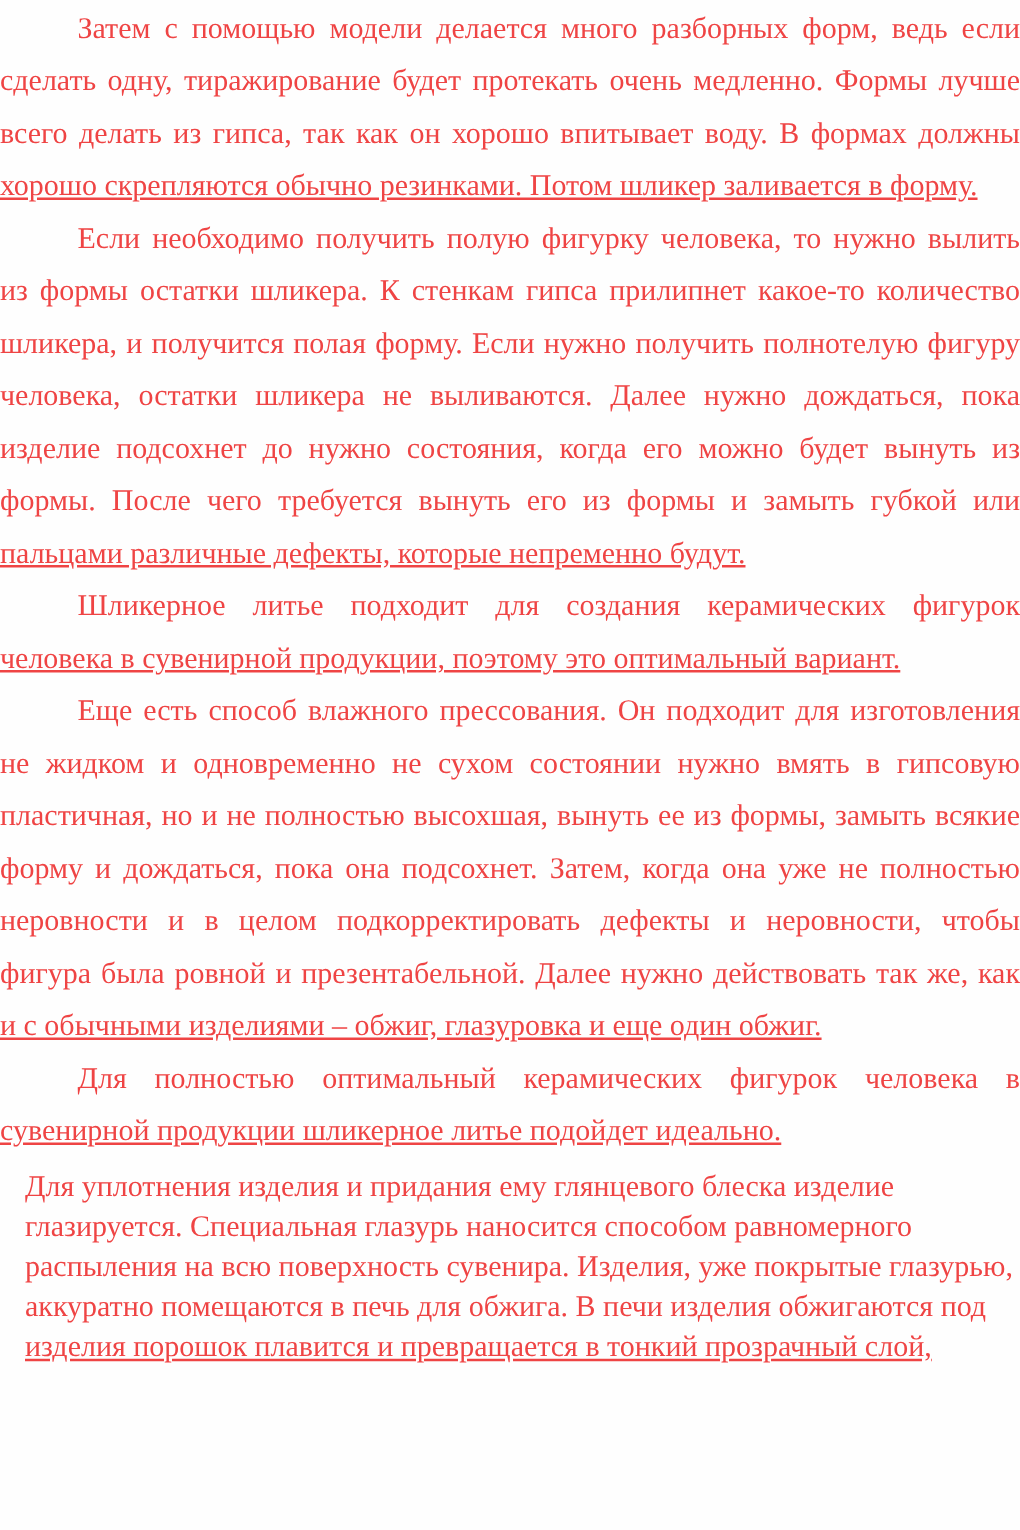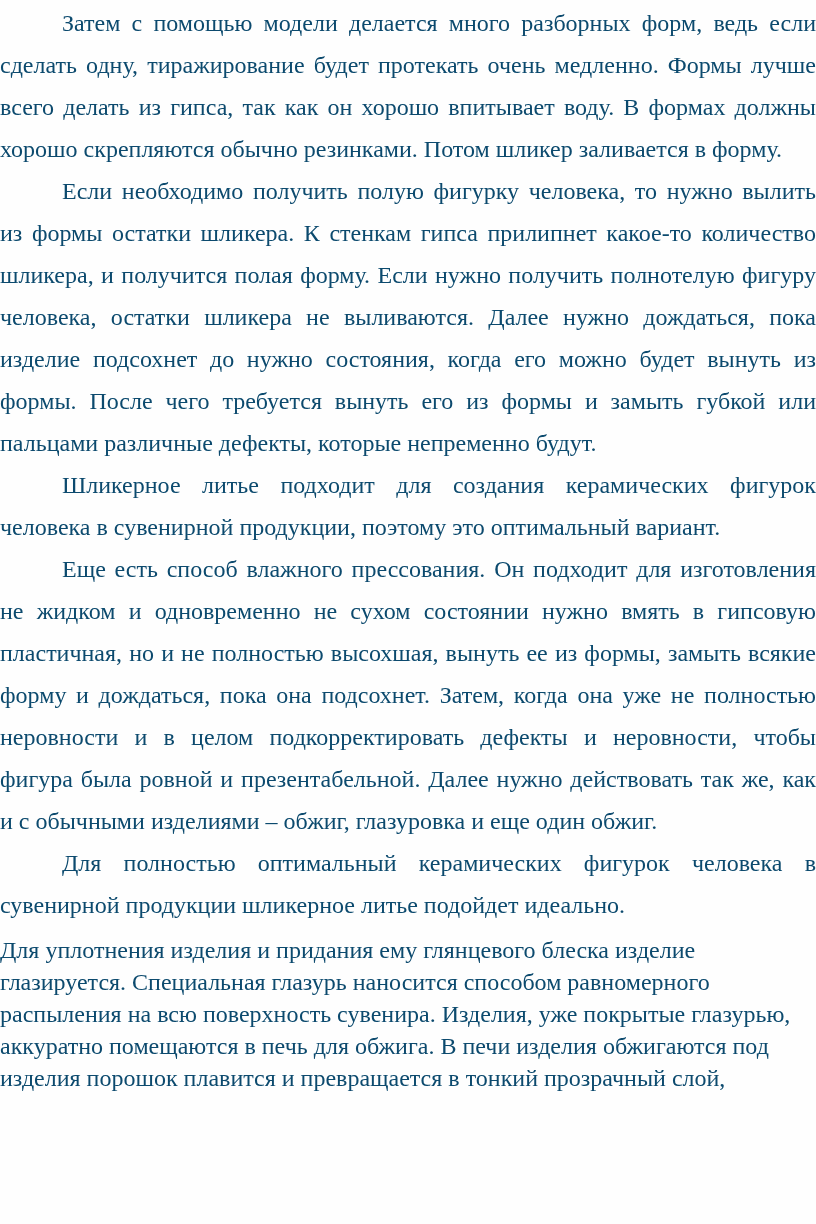--- a/index.html
+++ b/index.html
@@ -9,21 +9,21 @@
   body {
     width: 816px;
     height: 1224px;
     background: #fefefe;
     overflow: hidden;
   }
   .page {
     width: 816px;
     height: 1224px;
     background: #fefefe;
-    color: #0c4a6e;
+    color: #ef4444;
     font-family: "Liberation Serif", "DejaVu Serif", serif;
     font-size: 24px;
     box-sizing: border-box;
     padding-top: 2px;
   }
   .paragraph {
     margin: 0;
     padding: 0;
   }
   .line {
@@ -32,31 +32,33 @@
     white-space: nowrap-off; 
     overflow: hidden;
     text-align: justify;
     text-align-last: justify;
   }
   .line.first-line {
     text-indent: 62px;
   }
   .line.last-line {
     text-align-last: left;
+    text-decoration: underline;
   }
   .paragraph.left-aligned .line {
     text-align: left;
     text-align-last: left;
   }
   .paragraph.tight {
     margin-top: 8px;
   }
   .paragraph.tight .line {
     height: 32px;
     line-height: 32px;
+    padding-left: 20px;
   }
 </style>
 </head>
 <body>
 
 <div class="page">
     <div class="paragraph">
       <div class="line first-line">Затем с помощью модели делается много разборных форм, ведь если</div>
       <div class="line">сделать одну, тиражирование будет протекать очень медленно. Формы лучше</div>
       <div class="line">всего делать из гипса, так как он хорошо впитывает воду. В формах должны</div>

